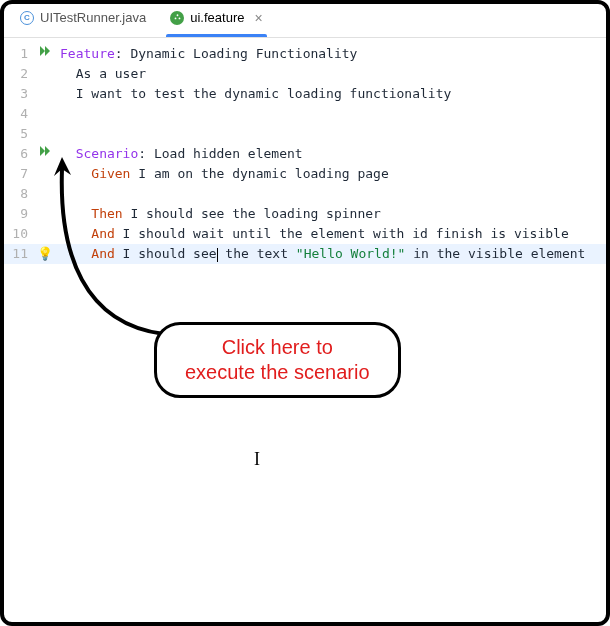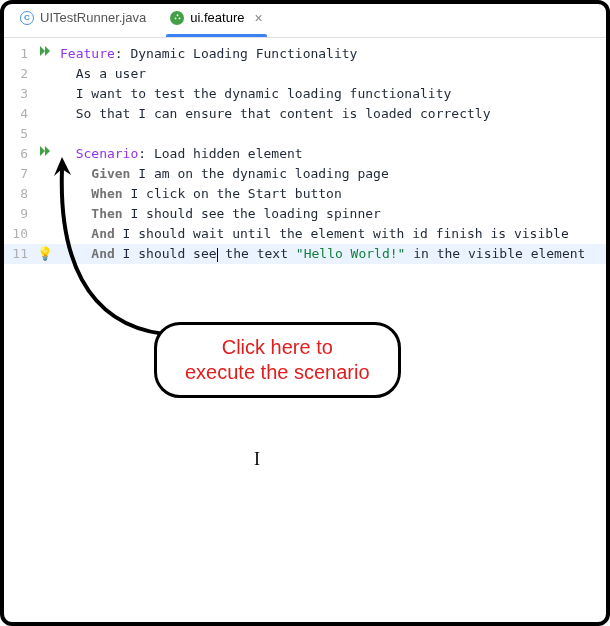--- a/index.html
+++ b/index.html
@@ -91,21 +91,21 @@
     width: 22px;
     flex-shrink:0;
     display:flex;
     align-items:center;
     justify-content:center;
   }
   .run-ic svg { width:14px; height:14px; }
   .bulb { color:#f5a623; font-size:13px; }
   .code { padding-left: 4px; white-space: pre; overflow: hidden; }
   .kw-purple { color:#9333ea; }
-  .kw-blue { color:#737373;font-weight:bold; }
+  .kw-blue { color:#c2410c; }
   .str { color:#15803d; }
   .txt { color:#1f2937; }
   .cursor {
     display:inline-block;
     width:1px; height:14px;
     background:#000;
     vertical-align:middle;
     margin:0 0px;
   }
   
@@ -166,36 +166,36 @@
         <span class="run-ic"><svg viewBox="0 0 14 14">
               <path d="M2 2 L7 7 L2 12 Z" fill="#43a047"></path>
               <path d="M7 2 L12 7 L7 12 Z" fill="#43a047"></path>
             </svg></span>
       </span>
       <span class="code"><span class="kw-purple">Feature</span><span class="txt">: Dynamic Loading Functionality</span></span>
     </div>
 
     <div class="line"><span class="ln">2</span><span class="gut"></span><span class="code txt">  As a user</span></div>
     <div class="line"><span class="ln">3</span><span class="gut"></span><span class="code txt">  I want to test the dynamic loading functionality</span></div>
-    <div class="line"><span class="ln">4</span><span class="gut"></span><span class="code txt">  So that I can ensure that content is loaded correctly</span></div>
+    <div class="line"><span class="ln">4</span><span class="gut"></span></div>
     <div class="line"><span class="ln">5</span><span class="gut"></span><span class="code txt"></span></div>
 
     <div class="line">
       <span class="ln">6</span>
       <span class="gut">
         <span class="run-ic"><svg viewBox="0 0 14 14">
               <path d="M2 2 L7 7 L2 12 Z" fill="#43a047"></path>
               <path d="M7 2 L12 7 L7 12 Z" fill="#43a047"></path>
             </svg></span>
       </span>
       <span class="code">  <span class="kw-purple">Scenario</span><span class="txt">: Load hidden element</span></span>
     </div>
 
     <div class="line"><span class="ln">7</span><span class="gut"></span><span class="code">    <span class="kw-blue">Given</span><span class="txt"> I am on the dynamic loading page</span></span></div>
-    <div class="line"><span class="ln">8</span><span class="gut"></span><span class="code">    <span class="kw-blue">When</span><span class="txt"> I click on the Start button</span></span></div>
+    <div class="line"><span class="ln">8</span><span class="gut"></span></div>
     <div class="line"><span class="ln">9</span><span class="gut"></span><span class="code">    <span class="kw-blue">Then</span><span class="txt"> I should see the loading spinner</span></span></div>
     <div class="line"><span class="ln">10</span><span class="gut"></span><span class="code">    <span class="kw-blue">And</span><span class="txt"> I should wait until the element with id finish is visible</span></span></div>
 
     <div class="line hl">
       <span class="ln">11</span>
       <span class="gut"><span class="bulb">💡</span></span>
       <span class="code">    <span class="kw-blue">And</span><span class="txt"> I should see</span><span class="cursor"></span><span class="txt"> the text </span><span class="str">"Hello World!"</span><span class="txt"> in the visible element</span></span>
     </div>
 
   </div>

